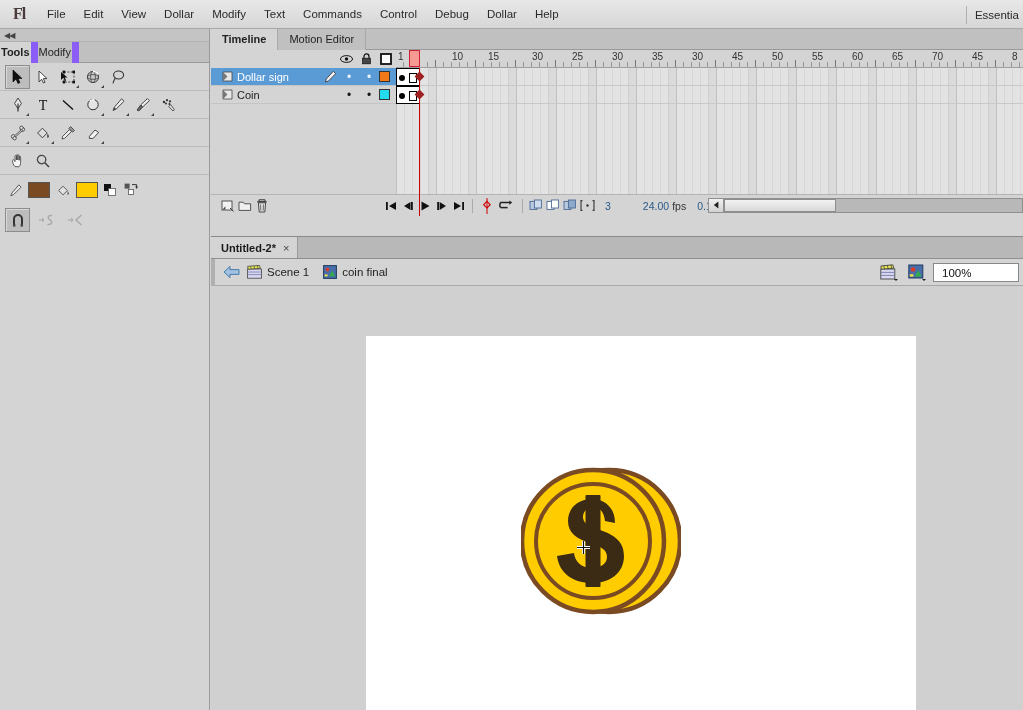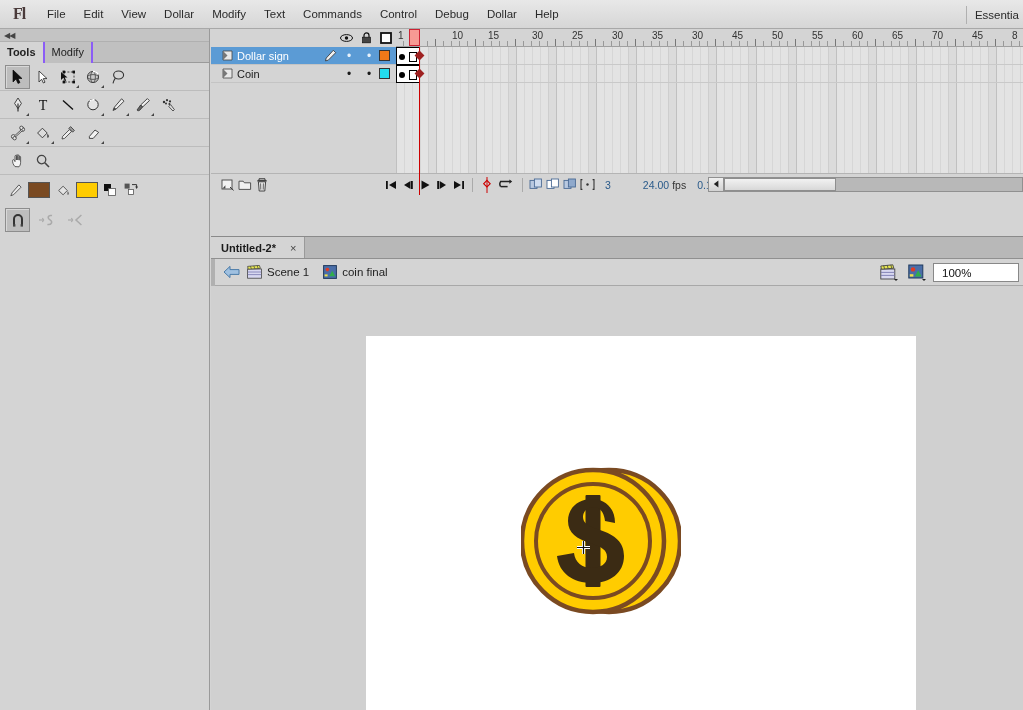--- a/index.html
+++ b/index.html
@@ -44,22 +44,22 @@
   .collapse-bar {
     height: 13px; background: #c4c4c4; border-bottom: 1px solid #b0b0b0;
     display: flex; align-items: center; padding-left: 4px;
   }
   .collapse-chev { font-size: 8px; color: #444; letter-spacing: -1px; }
   .panel-tabs {
     height: 21px; background: #c0c0c0; display: flex;
     border-bottom: 1px solid #9a9a9a;
   }
   .panel-tab {
-    padding: 0 7px; height: 21px; line-height: 20px; font-size: 11px;
-    color: #222; background: #c0c0c0; border-right: 2px solid #8b5cf6;
+    padding: 0 1px; height: 21px; line-height: 20px; font-size: 11px;
+    color: #222; background: #c0c0c0; border-right: 7px solid #8b5cf6;
     cursor: default;
   }
   .panel-tab.active { background: #d4d4d4; font-weight: bold; }
   .tools-rows { padding: 0; }
   .tool-row {
     display: flex; align-items: center; height: 28px;
     padding-left: 5px;
   }
   .tool-row.sep { border-bottom: 1px solid #bcbcbc; }
   .tool-btn {
@@ -176,21 +176,21 @@
   .hs-thumb { position: absolute; left: 0; top: 0; width: 112px; height: 13px; background: linear-gradient(#f2f2f2,#d8d8d8); border: 1px solid #8e8e8e; }
 
   
   .doc-area {
     position: absolute; left: 211px; top: 237px; width: 812px; height: 473px;
     background: #d0d0d0;
   }
   .doc-tabs { height: 22px; background: #b8b8b8; display: flex; align-items: flex-end; border-bottom: 1px solid #909090; }
   .doc-tab {
     height: 21px; padding: 0 8px 0 10px; background: #d4d4d4; display: flex;
-    align-items: center; gap: 14px; font-size: 11px; font-weight: bold;
+    align-items: center; gap: 7px; font-size: 11px; font-weight: bold;
     color: #1a1a1a; border-right: 1px solid #9a9a9a; cursor: default;
   }
   .doc-tab .close { font-size: 11px; color: #444; font-weight: normal; cursor: default; }
 
   .crumb-bar {
     height: 27px; background: #d4d4d4; display: flex; align-items: center;
     padding-left: 8px; gap: 6px; border-bottom: 1px solid #a8a8a8;
     position: relative;
   }
   .crumb-item { display: flex; align-items: center; gap: 5px; font-size: 11.5px; color: #222; cursor: default; }
@@ -434,20 +434,25 @@
               <path d="M1 8 L5 8" stroke="#aaa" stroke-width="1.2"></path>
               <path d="M4.4 6 L5.6 8 L4.4 10" fill="none" stroke="#aaa" stroke-width="1.2"></path>
               <path d="M14.4 3 L9 8 L14.4 13" fill="none" stroke="#aaa" stroke-width="1.5"></path>
             </svg>
         </div>
       </div>
     </div>
   </div>
 
   <div class="timeline-panel">
+    <div class="tl-tabs">
+      <div class="tl-tab active">Timeline</div>
+      <div class="tl-tab">Motion Editor</div>
+      <div style="flex:1;background:#c0c0c0;"></div>
+    </div>
 
     <div class="tl-body">
 
       <div class="layer-head">
         <div class="lh-icons">
           <div class="lh-cell">
             <svg width="13" height="10" viewBox="0 0 13 10">
                 <ellipse cx="6.5" cy="5" rx="6" ry="3.4" fill="none" stroke="#111" stroke-width="1"></ellipse>
                 <circle cx="6.5" cy="5" r="1.7" fill="#111"></circle>
               </svg>

